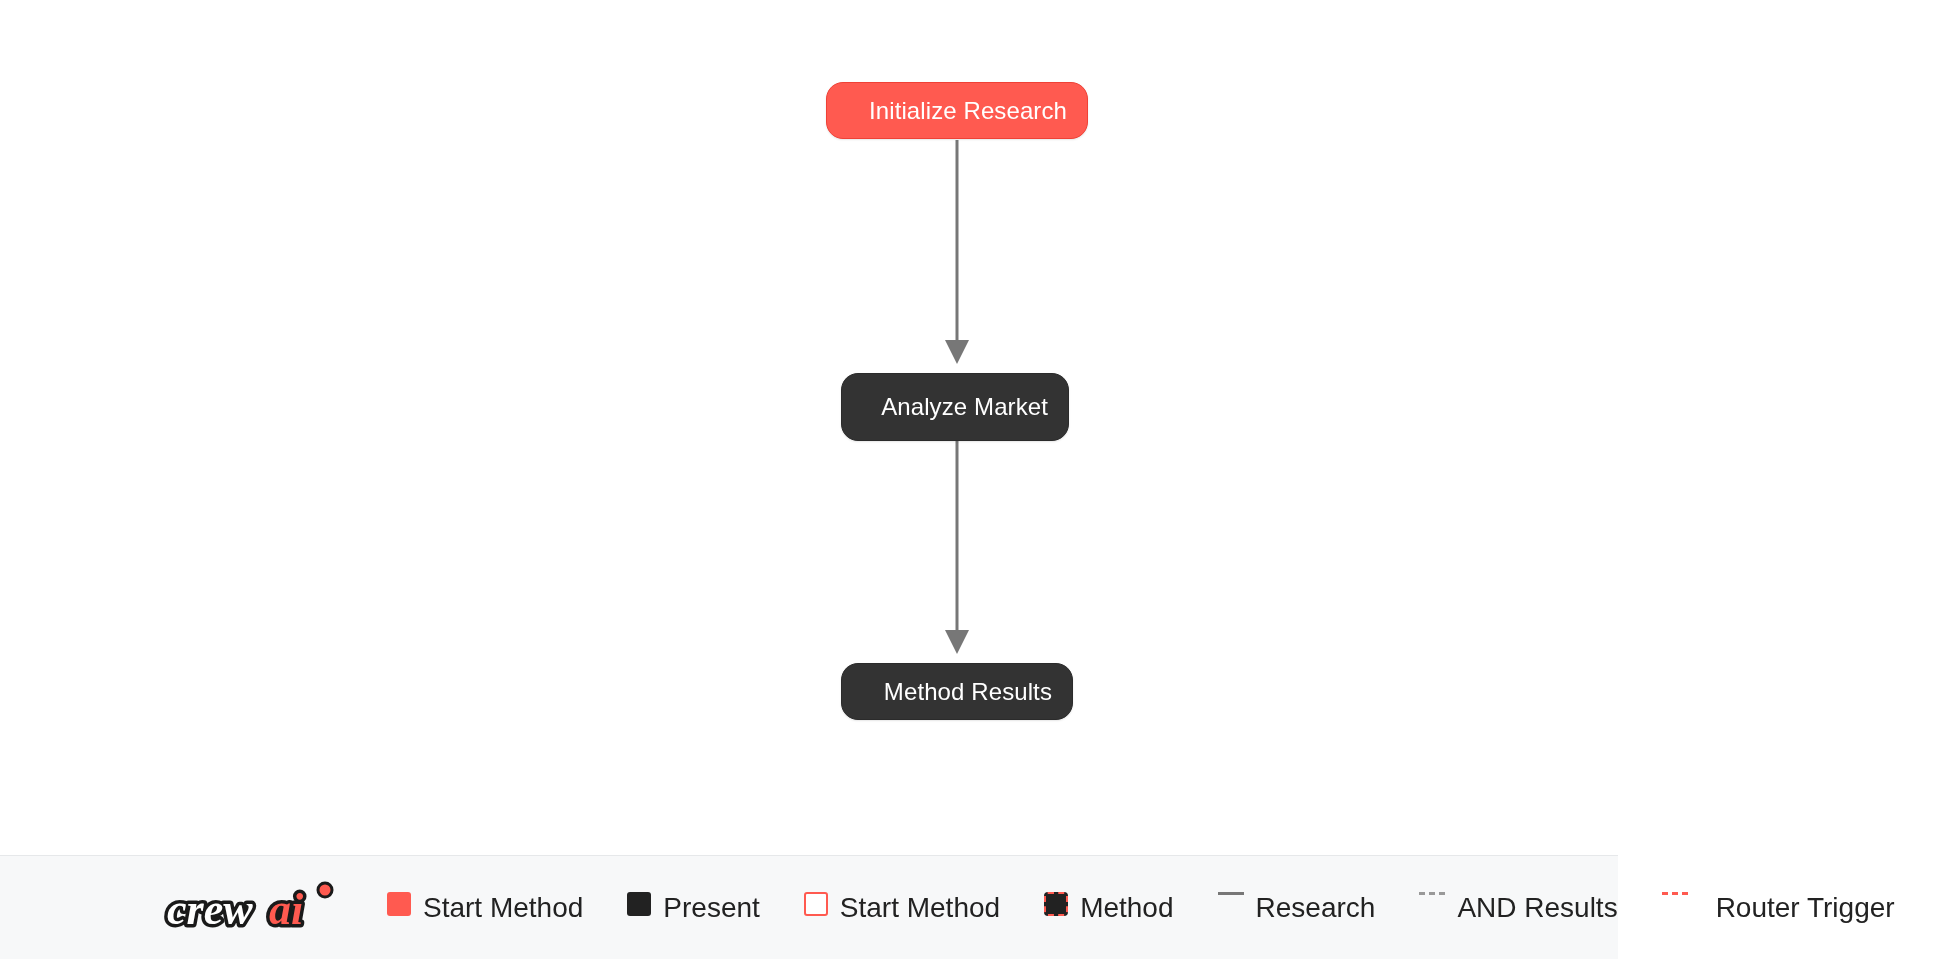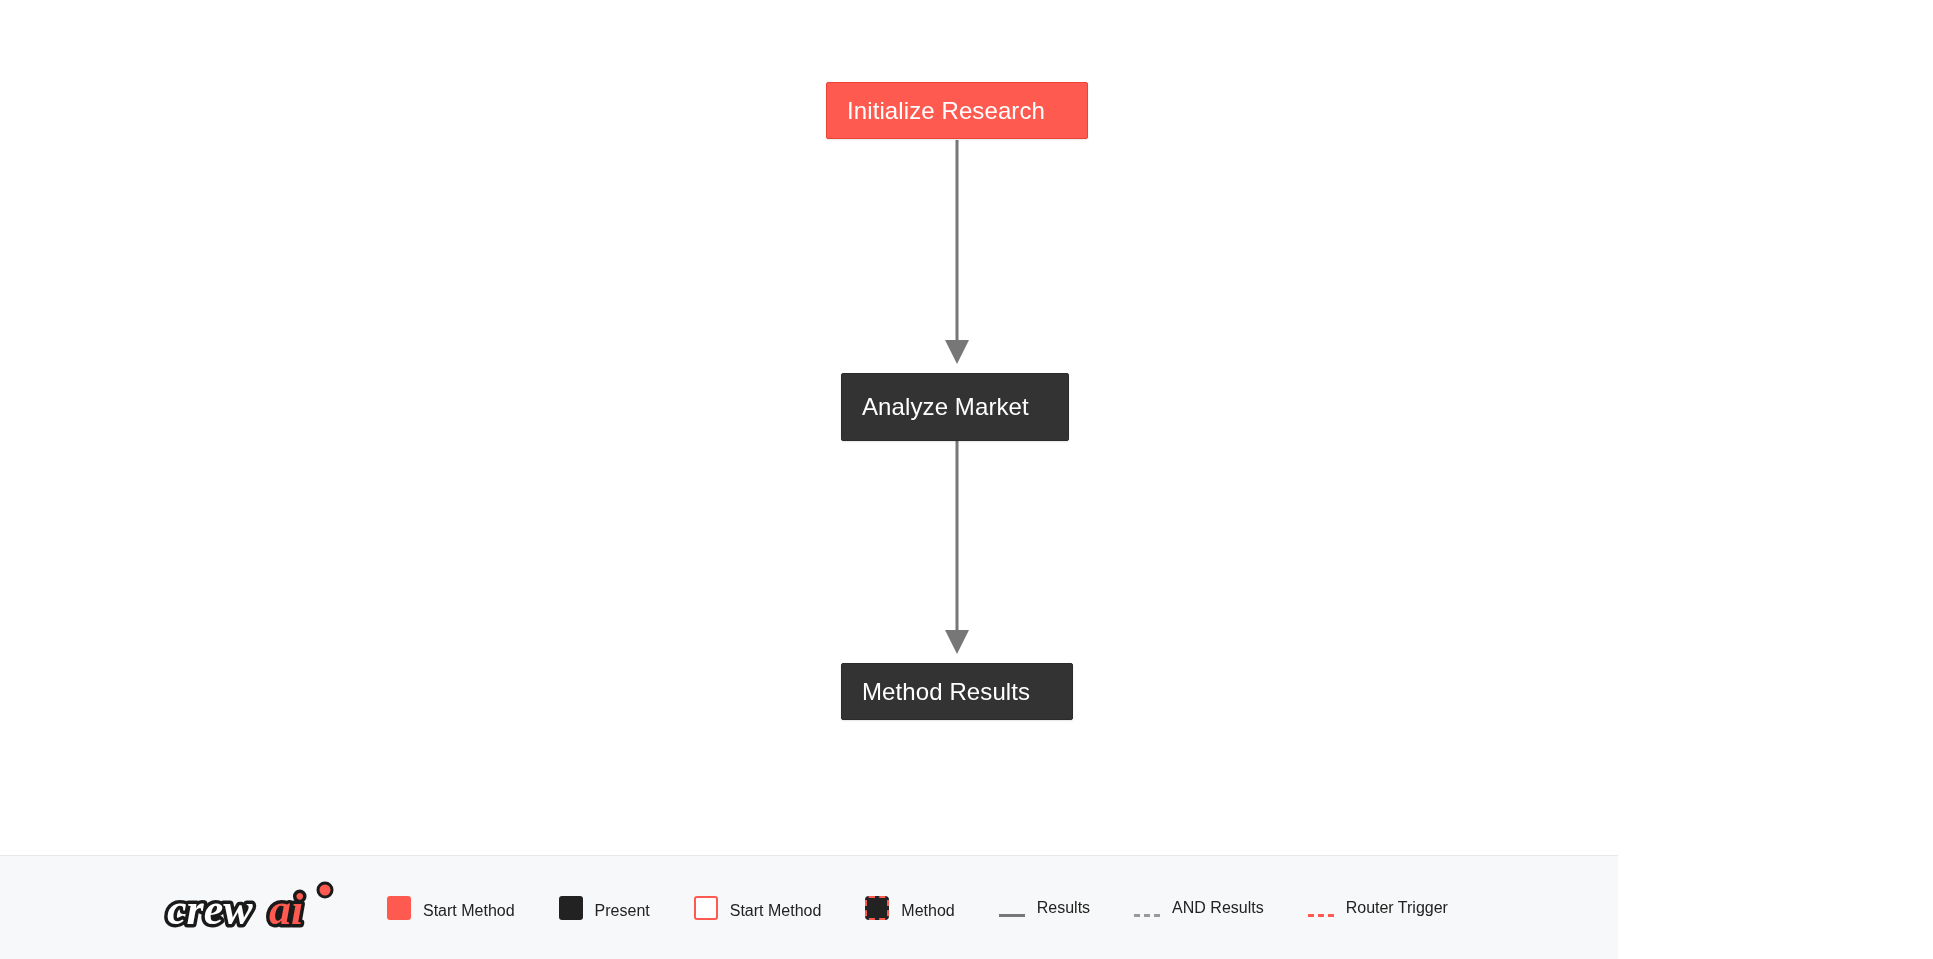--- a/index.html
+++ b/index.html
@@ -34,24 +34,24 @@
     left: 0;
     top: 0;
     width: 1933px;
     height: 855px;
     pointer-events: none;
   }
 
   .node {
     position: absolute;
     box-sizing: border-box;
-    border-radius: 2px;
-    display: flex;
-    align-items: center;
-    justify-content: flex-start;
+    border-radius: 17px;
+    display: flex;
+    align-items: center;
+    justify-content: flex-end;
     text-align: center;
     font-size: 24px;
     line-height: 1;
     letter-spacing: 0.1px;
     white-space: nowrap;
     padding: 0 20px;
   }
 
   .node-start {
     background: #ff5a50;
@@ -88,29 +88,29 @@
   }
 
   .legend-logo {
     margin-right: 34px;
     display: flex;
     align-items: center;
   }
 
   .legend-item {
     display: flex;
-    align-items: flex-end;
+    align-items: flex-start;
     margin-right: 32px;
-    font-size: 16px;
+    font-size: 28px;
     color: #222222;
     white-space: nowrap;
     padding-left: 12px;
   }
 
-  .legend-item:last-child { margin-right: 0; }
+  .legend-item:last-child { margin-right: 0; gap: 16px; }
 
   .swatch {
     width: 24px;
     height: 24px;
     margin-right: 12px;
     border-radius: 3px;
     flex: none;
   }
 
   .sw-start { background: #ff5a50; }
@@ -206,21 +206,21 @@
         <span class="legend-label">Start Method</span>
       </div>
 
       <div class="legend-item">
         <span class="swatch sw-router"></span>
         <span class="legend-label">Method</span>
       </div>
 
       <div class="legend-item">
         <span class="line-sw ln-trigger"></span>
-        <span class="legend-label">Results</span>
+        <span class="legend-label">Research</span>
       </div>
 
       <div class="legend-item">
         <span class="line-sw ln-and"></span>
         <span class="legend-label">AND Results</span>
       </div>
 
       <div class="legend-item">
         <span class="line-sw ln-router"></span>
         <span class="legend-label">Router Trigger</span>

